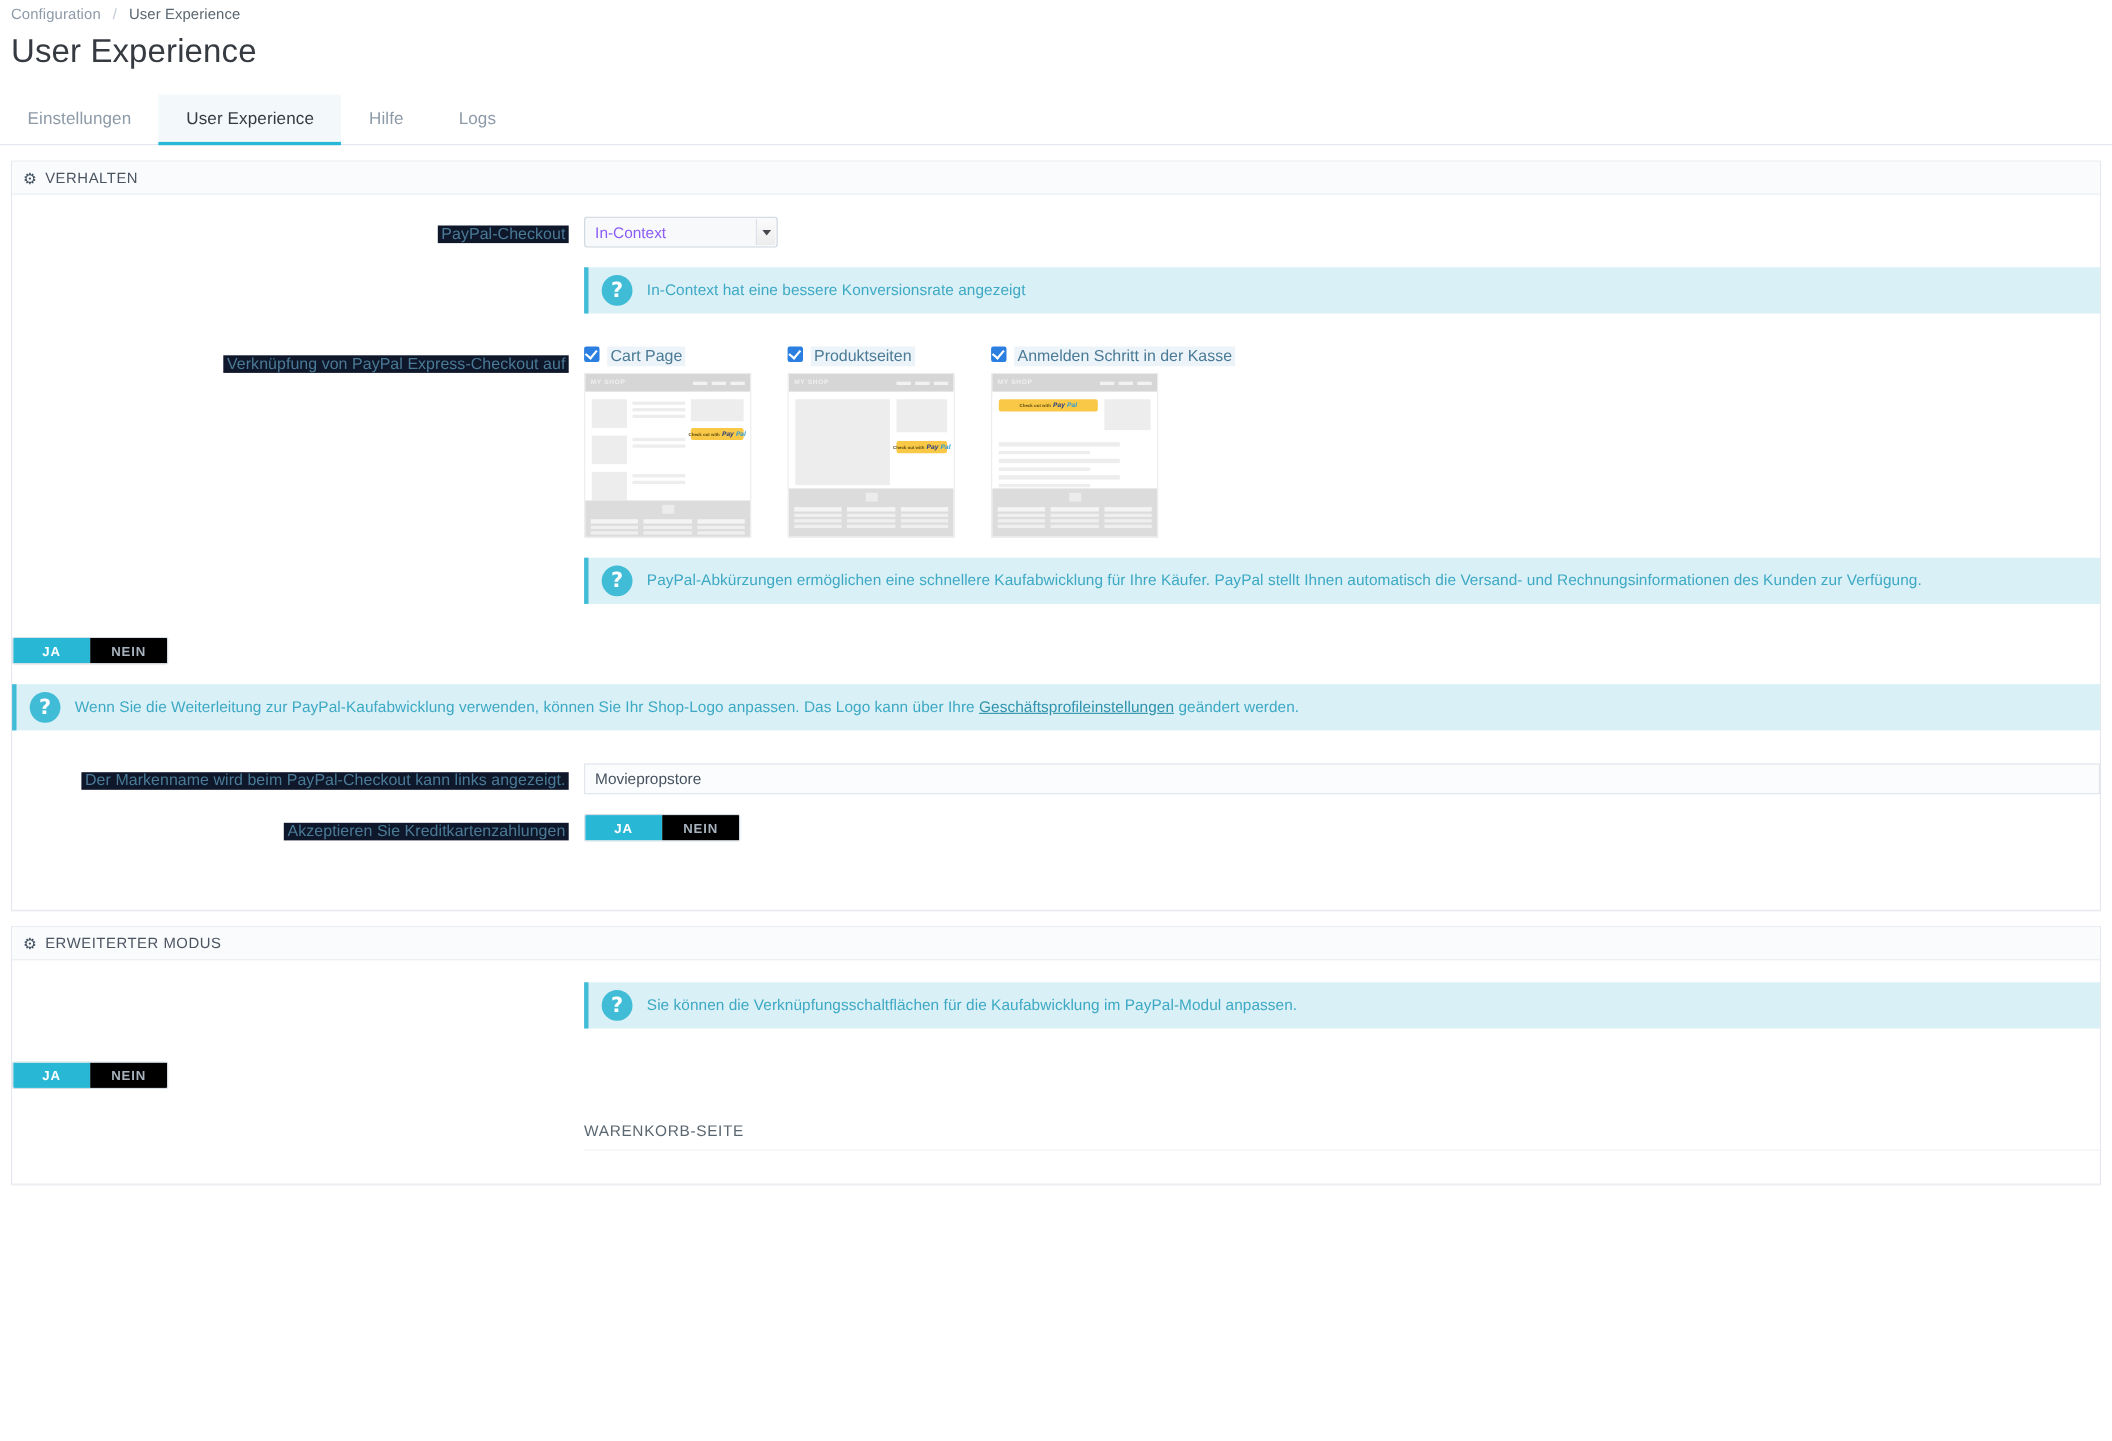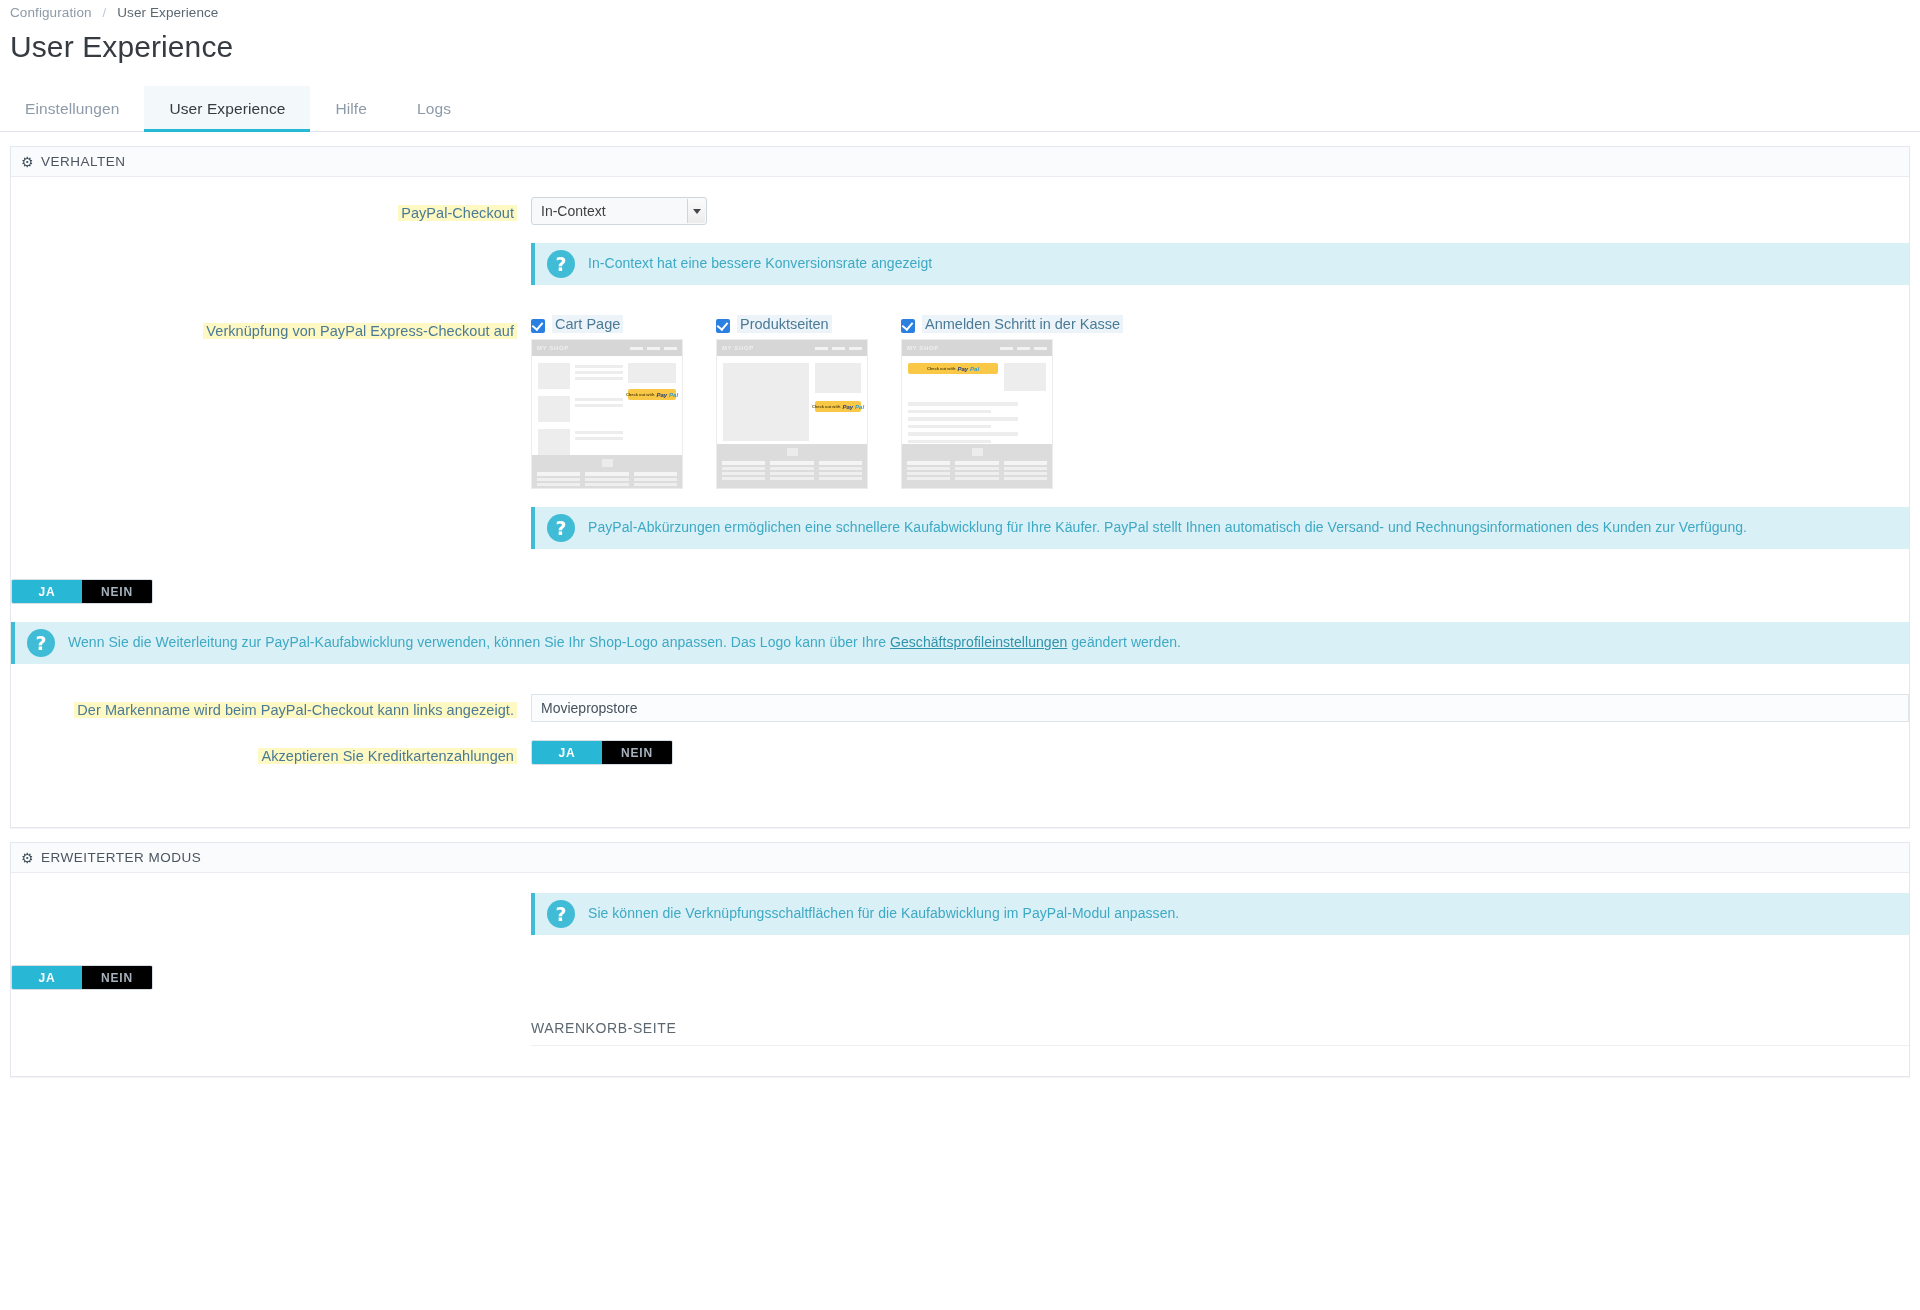--- a/index.html
+++ b/index.html
@@ -91,39 +91,39 @@
     width:520px;
     flex:0 0 520px;
     text-align:right;
     padding-top:6px;
     padding-right:14px;
   }
   .lbl {
     display:inline;
     font-size:14.5px;
     color:#4a7a96;
-    background:#fef9c3;
+    background:#0f172a;
     padding:0 3px;
     line-height:1.45;
     letter-spacing:.05px;
   }
   .row .ctl-col { flex:1 1 auto; min-width:0; }
 
   
   .sel-wrap {
     position:relative;
     width:176px;
     height:28px;
     border:1px solid #cdd5dd;
     border-radius:3px;
     background:#f7f9fa;
     display:flex; align-items:center;
   }
   .sel-wrap .sel-val {
-    font-size:14px; color:#404040;
+    font-size:14px; color:#8b5cf6;
     padding-left:9px;
   }
   .sel-arrow {
     position:absolute; right:1px; top:1px; bottom:1px;
     width:18px;
     background:linear-gradient(#fbfbfb,#ececec);
     border-left:1px solid #cdd5dd;
     border-radius:0 2px 2px 0;
     display:flex; align-items:center; justify-content:center;
   }
@@ -155,21 +155,21 @@
   }
   .hint .htxt {
     font-size:14px; color:#3ea9c4;
     line-height:1.4; letter-spacing:.05px;
   }
   .hint .htxt a { color:#2f93ac; text-decoration:underline; }
 
   
   .cb-group { display:flex; }
   .cb-item { width:160px; margin-right:25px; }
-  .cb-line { display:flex; align-items:flex-end; margin-bottom:6px; }
+  .cb-line { display:flex; align-items:flex-start; margin-bottom:6px; }
   .cbx {
     width:14px;height:14px;flex:0 0 14px;
     background:#2a7fe0;
     border-radius:2px;
     margin-right:7px;
     position:relative;
   }
   .cbx:after {
     content:"";
     position:absolute; left:3.4px; top:1.4px;

